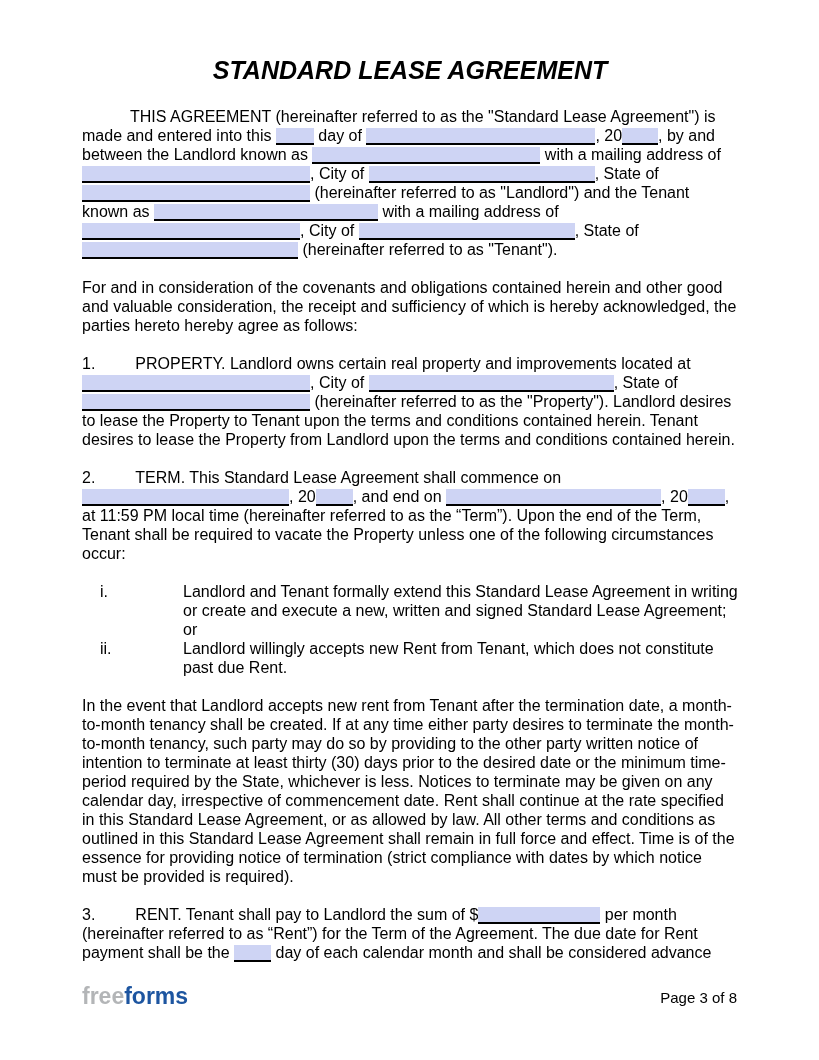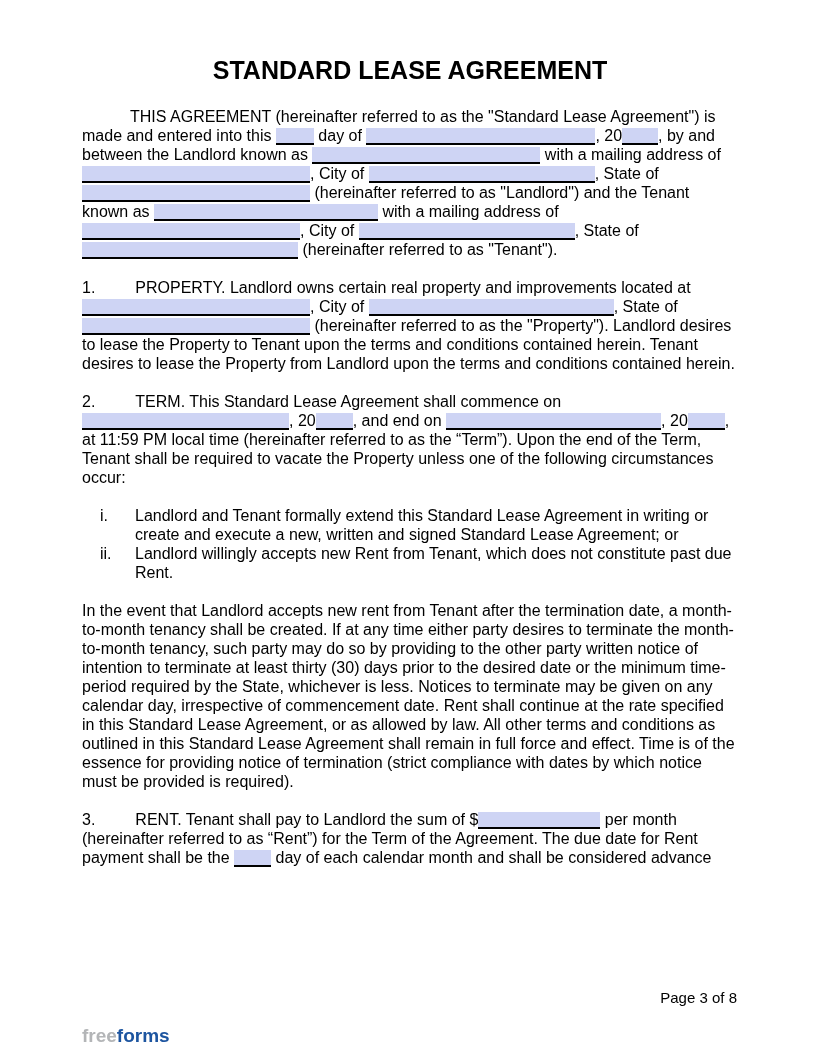--- a/index.html
+++ b/index.html
@@ -4,50 +4,51 @@
 <style>
   html,body { margin:0; padding:0; background:#ffffff; }
   .page {
     position:relative; width:819px; height:1060px; background:#ffffff;
     overflow:hidden; font-family:"Liberation Sans","DejaVu Sans",sans-serif;
     font-size:16px; line-height:19px; color:#000;
   }
   .doc-body { position:absolute; left:82px; top:56px; width:656px; }
   .doc-title {
     font-size:25px; line-height:29px; font-weight:bold; text-align:center;
-    margin:0 0 22px 0; color:#000;
+    margin:0 0 22px 0; color:#000;font-style:italic;
   }
   p.para { margin:0 0 19px 0; padding:0; }
   .bold { font-weight:normal; }
   .tab { display:inline-block; height:1px; }
   .blank {
     display:inline-block; height:15px; margin-bottom:-4px;
     background:#ced4f4; border-bottom:2px solid #000;
   }
   .list { margin:0 0 19px 0; }
   .list-item { display:flex; }
   .marker { flex:0 0 53px; padding-left:18px; box-sizing:border-box; }
-  .item-text { flex:1; }
+  .item-text { flex:1;margin-left:48px; }
   .footer {
     position:absolute; left:82px; right:82px; top:985px;
     display:flex; justify-content:space-between; align-items:flex-start;
   }
-  .brand { font-size:19px; line-height:22px; font-weight:bold;margin-top:40px; }
+  .brand { font-size:23px; line-height:22px; font-weight:bold; }
   .brand-free { color:#b3b5b7; }
   .brand-forms { color:#1d55a0; }
   .page-number { font-size:15px; padding-top:3px; color:#000; }
 </style>
 </head>
 <body>
 
 <div class="page">
   <div class="doc-body">
     <h1 class="doc-title">STANDARD LEASE AGREEMENT</h1>
 
   <p class="para"><span class="tab" style="width: 48px;"></span><span class="bold">THIS AGREEMENT</span><span> (hereinafter referred to as the "Standard Lease Agreement") is made and entered into this </span><span class="blank" style="width: 38px; background: rgb(206, 212, 244); border-bottom-color: rgb(0, 0, 0);"></span><span> day of </span><span class="blank" style="width: 229px; background: rgb(206, 212, 244); border-bottom-color: rgb(0, 0, 0);"></span><span>, 20</span><span class="blank" style="width: 36px; background: rgb(206, 212, 244); border-bottom-color: rgb(0, 0, 0);"></span><span>, by and between the Landlord known as </span><span class="blank" style="width: 228px; background: rgb(206, 212, 244); border-bottom-color: rgb(0, 0, 0);"></span><span> with a mailing address of </span><span class="blank" style="width: 228px; background: rgb(206, 212, 244); border-bottom-color: rgb(0, 0, 0);"></span><span>, City of </span><span class="blank" style="width: 226px; background: rgb(206, 212, 244); border-bottom-color: rgb(0, 0, 0);"></span><span>, State of </span><span class="blank" style="width: 228px; background: rgb(206, 212, 244); border-bottom-color: rgb(0, 0, 0);"></span><span> (hereinafter referred to as "Landlord") and the Tenant known as </span><span class="blank" style="width: 224px; background: rgb(206, 212, 244); border-bottom-color: rgb(0, 0, 0);"></span><span> with a mailing address of </span><span class="blank" style="width: 218px; background: rgb(206, 212, 244); border-bottom-color: rgb(0, 0, 0);"></span><span>, City of </span><span class="blank" style="width: 216px; background: rgb(206, 212, 244); border-bottom-color: rgb(0, 0, 0);"></span><span>, State of </span><span class="blank" style="width: 216px; background: rgb(206, 212, 244); border-bottom-color: rgb(0, 0, 0);"></span><span> (hereinafter referred to as "Tenant").</span></p>
+      <p class="para"><span>For and in consideration of the covenants and obligations contained herein and other good and valuable consideration, the receipt and sufficiency of which is hereby acknowledged, the parties hereto hereby agree as follows:</span></p>
       <p class="para"><span class="bold">1.</span><span class="tab" style="width: 40px;"></span><span class="bold">PROPERTY</span><span>. Landlord owns certain real property and improvements located at </span><span class="blank" style="width: 228px; background: rgb(206, 212, 244); border-bottom-color: rgb(0, 0, 0);"></span><span>, City of </span><span class="blank" style="width: 245px; background: rgb(206, 212, 244); border-bottom-color: rgb(0, 0, 0);"></span><span>, State of </span><span class="blank" style="width: 228px; background: rgb(206, 212, 244); border-bottom-color: rgb(0, 0, 0);"></span><span> (hereinafter referred to as the "Property"). Landlord desires to lease the Property to Tenant upon the terms and conditions contained herein. Tenant desires to lease the Property from Landlord upon the terms and conditions contained herein.</span></p>
       <p class="para"><span class="bold">2.</span><span class="tab" style="width: 40px;"></span><span class="bold">TERM</span><span>. This Standard Lease Agreement shall commence on </span><span class="blank" style="width: 207px; background: rgb(206, 212, 244); border-bottom-color: rgb(0, 0, 0);"></span><span>, 20</span><span class="blank" style="width: 37px; background: rgb(206, 212, 244); border-bottom-color: rgb(0, 0, 0);"></span><span>, and end on </span><span class="blank" style="width: 215px; background: rgb(206, 212, 244); border-bottom-color: rgb(0, 0, 0);"></span><span>, 20</span><span class="blank" style="width: 37px; background: rgb(206, 212, 244); border-bottom-color: rgb(0, 0, 0);"></span><span>, at 11:59 PM local time (hereinafter referred to as the “Term”). Upon the end of the Term, Tenant shall be required to vacate the Property unless one of the following circumstances occur:</span></p>
       <div class="list">
         <div class="list-item">
           <span class="marker">i.</span>
           <span class="item-text">Landlord and Tenant formally extend this Standard Lease Agreement in writing or create and execute a new, written and signed Standard Lease Agreement; or</span>
         </div>
         <div class="list-item">
           <span class="marker">ii.</span>
           <span class="item-text">Landlord willingly accepts new Rent from Tenant, which does not constitute past due Rent.</span>

